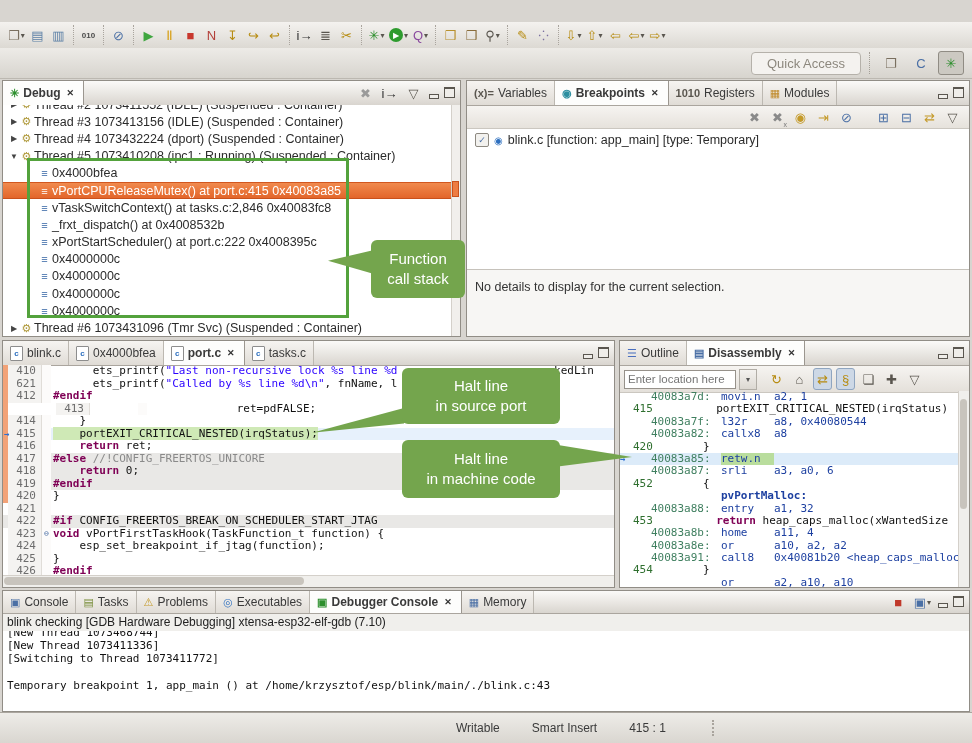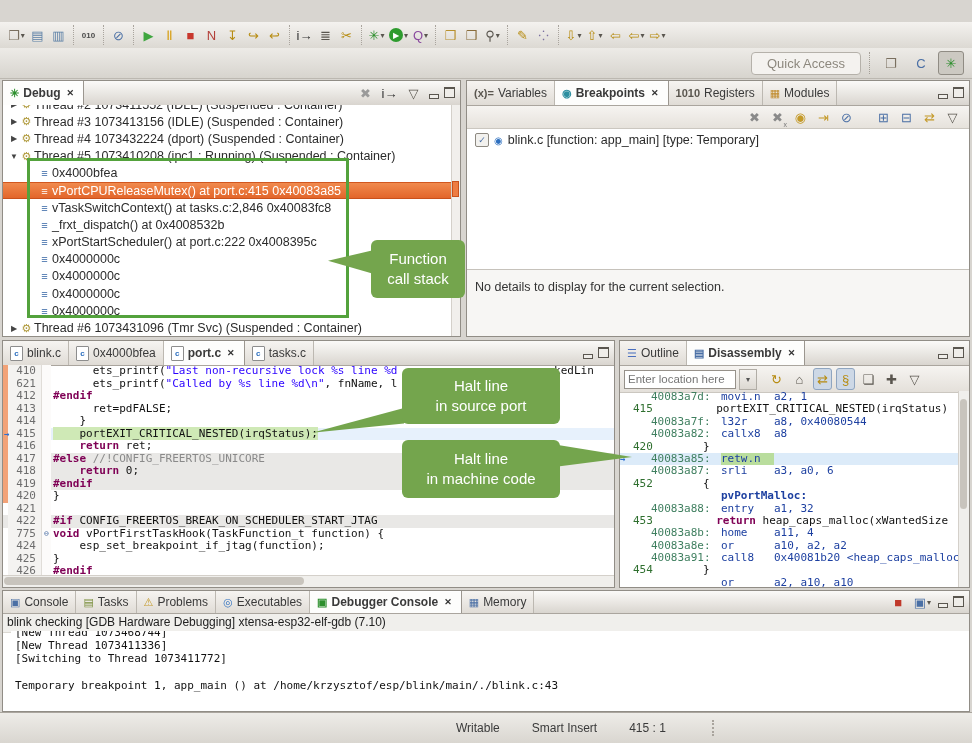--- a/index.html
+++ b/index.html
@@ -103,21 +103,21 @@
   .dmn{color:#1c3fa0;}
   .dops{color:#1c3fa0;}
   .dlabel{color:#1c3fa0;font-weight:bold;}
   .dl.halt{background:#dcebf9;}
   .dl.halt .dmn{background:#b9dd9d;}
   .disvscroll{position:absolute;right:0;top:50px;bottom:0;width:10px;background:#f0efec;border-left:1px solid #d4d0ca;}
   
   .conheader{height:17px;background:#f0efec;border-bottom:1px solid #dbd8d2;font-size:12px;color:#222;
     padding:1px 0 0 4px;}
   .conout{position:absolute;left:0;right:0;top:40px;bottom:0;background:#fff;overflow:hidden;
-    font-family:"DejaVu Sans Mono","Liberation Mono",monospace;font-size:11px;margin-left:8px;}
+    font-family:"DejaVu Sans Mono","Liberation Mono",monospace;font-size:11px;}
   .cline{height:13.2px;line-height:13.2px;white-space:pre;padding-left:4px;color:#111;}
   
   .statusbar{position:absolute;left:0;right:0;bottom:0;height:30px;background:linear-gradient(#eeece8,#d9d6d0);
     border-top:1px solid #aaa59e;display:flex;align-items:center;font-size:12px;color:#3a3a3a;}
   .sbspacer{width:440px;}
   .sbitem{padding:0 16px;}
   .sbhandle{border-left:2px dotted #a9a49d;height:16px;margin-left:30px;}
   
   .callout{position:absolute;background:#74a54d;color:#fff;border-radius:6px;z-index:40;
     display:flex;flex-direction:column;align-items:center;justify-content:center;
@@ -450,31 +450,31 @@
           </span>
         <span class="maxbtn">
             <i></i>
           </span>
       </span>
     </div>
     <div class="codewrap" id="ed-code">
         <div class="cl haschg" style="position: relative;"><span class="chg"></span><span class="ln">410</span><span class="fold"></span><span class="code"><span class="p">      ets_printf(</span><span class="s">"Last non-recursive lock %s line %d</span><span class="gapseg"></span><span class="p">ckedLin</span></span></div>
         <div class="cl haschg" style="position: relative;"><span class="chg"></span><span class="ln">621</span><span class="fold"></span><span class="code"><span class="p">      ets_printf(</span><span class="s">"Called by %s line %d\n"</span><span class="p">, fnName, l</span></span></div>
         <div class="cl haschg" style="position: relative;"><span class="chg"></span><span class="ln">412</span><span class="fold"></span><span class="code"><span class="k">#endif</span></span></div>
-        <div class="cl haschg" style="position: relative;"><span class="chg"></span><span class="ln">413</span><span class="fold"></span><span class="code"><span class="p">      ret=pdFALSE;</span></span></div>
+        <div class="cl haschg" style="position: relative; gap: 48px;"><span class="chg"></span><span class="ln">413</span><span class="fold"></span><span class="code"><span class="p">      ret=pdFALSE;</span></span></div>
         <div class="cl haschg" style="position: relative;"><span class="chg"></span><span class="ln">414</span><span class="fold"></span><span class="code"><span class="p">    }</span></span></div>
         <div class="cl haschg halt" style="position: relative;"><span class="ip">→</span><span class="chg"></span><span class="ln">415</span><span class="fold"></span><span class="code"><span class="haltchip"><span class="p">    portEXIT_CRITICAL_NESTED(irqStatus);</span></span></span></div>
         <div class="cl haschg" style="position: relative;"><span class="chg"></span><span class="ln">416</span><span class="fold"></span><span class="code"><span class="p">    </span><span class="k">return</span><span class="p"> ret;</span></span></div>
         <div class="cl haschg inactive" style="position: relative;"><span class="chg"></span><span class="ln">417</span><span class="fold"></span><span class="code"><span class="k">#else</span><span class="c"> //!CONFIG_FREERTOS_UNICORE</span></span></div>
         <div class="cl haschg inactive" style="position: relative;"><span class="chg"></span><span class="ln">418</span><span class="fold"></span><span class="code"><span class="p">    </span><span class="k">return</span><span class="p"> 0;</span></span></div>
         <div class="cl haschg inactive" style="position: relative;"><span class="chg"></span><span class="ln">419</span><span class="fold"></span><span class="code"><span class="k">#endif</span></span></div>
         <div class="cl haschg" style="position: relative;"><span class="chg"></span><span class="ln">420</span><span class="fold"></span><span class="code"><span class="p">}</span></span></div>
         <div class="cl" style="position: relative;"><span class="chg"></span><span class="ln">421</span><span class="fold"></span><span class="code"></span></div>
         <div class="cl inactive" style="position: relative;"><span class="chg"></span><span class="ln">422</span><span class="fold"></span><span class="code"><span class="k">#if</span><span class="p"> CONFIG_FREERTOS_BREAK_ON_SCHEDULER_START_JTAG</span></span></div>
-        <div class="cl" style="position: relative;"><span class="chg"></span><span class="ln">775</span><span class="fold">⊖</span><span class="code"><span class="k">void</span><span class="p"> vPortFirstTaskHook(TaskFunction_t function) {</span></span></div>
+        <div class="cl" style="position: relative;"><span class="chg"></span><span class="ln">423</span><span class="fold">⊖</span><span class="code"><span class="k">void</span><span class="p"> vPortFirstTaskHook(TaskFunction_t function) {</span></span></div>
         <div class="cl" style="position: relative;"><span class="chg"></span><span class="ln">424</span><span class="fold"></span><span class="code"><span class="p">    esp_set_breakpoint_if_jtag(function);</span></span></div>
         <div class="cl" style="position: relative;"><span class="chg"></span><span class="ln">425</span><span class="fold"></span><span class="code"><span class="p">}</span></span></div>
         <div class="cl" style="position: relative;"><span class="chg"></span><span class="ln">426</span><span class="fold"></span><span class="code"><span class="k">#endif</span></span></div>
       </div>
     <div class="hscroll">
         <span class="hthumb"></span>
       </div>
   </div>
 
   <div class="panel" style="left:619px;top:340px;width:351px;height:248px;">

